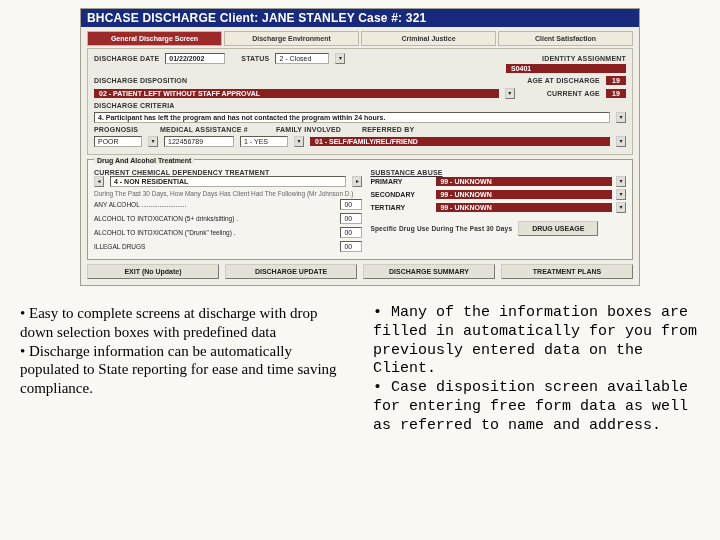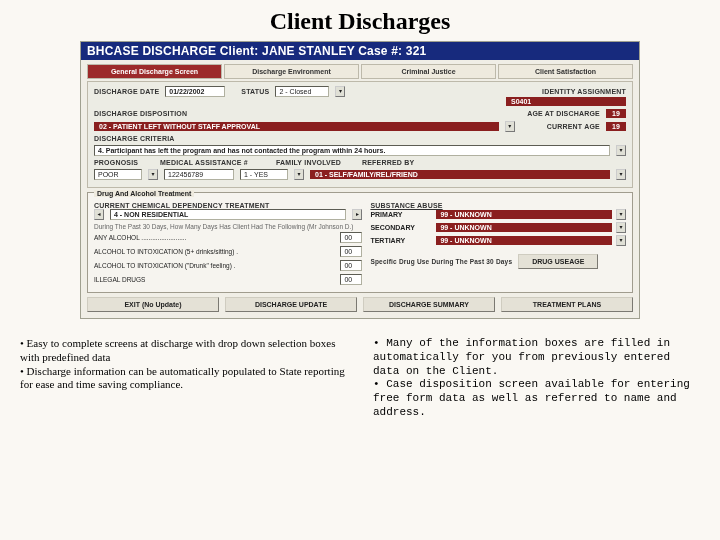--- a/index.html
+++ b/index.html
@@ -140,33 +140,32 @@
     background: #e4e1d6;
     font-size: 7px;
     font-weight: bold;
     padding: 3px 4px;
     text-align: center;
   }
   .bullets {
     display: flex;
     gap: 26px;
     margin-top: 18px;
-    font-size: 11px;
+    font-size: 15px;
     line-height: 1.25;
   }
   .bul-col { flex: 1; }
   .muted { color: #666; }
   .tiny { font-size: 6.5px; }
   .num-fld { width: 22px; }
 </style>
 </head>
 <body>
 
 <div class="slide">
-  <h1 class="slide-title">Client Discharges</h1>
 
   <div class="app-window">
     <div class="title-bar">BHCASE DISCHARGE    Client: JANE STANLEY   Case #:  321</div>
 
     <div class="content">
 
       <div class="tabs">
         <div class="tab active">General Discharge Screen</div>
         <div class="tab">Discharge Environment</div>
         <div class="tab">Criminal Justice</div>

